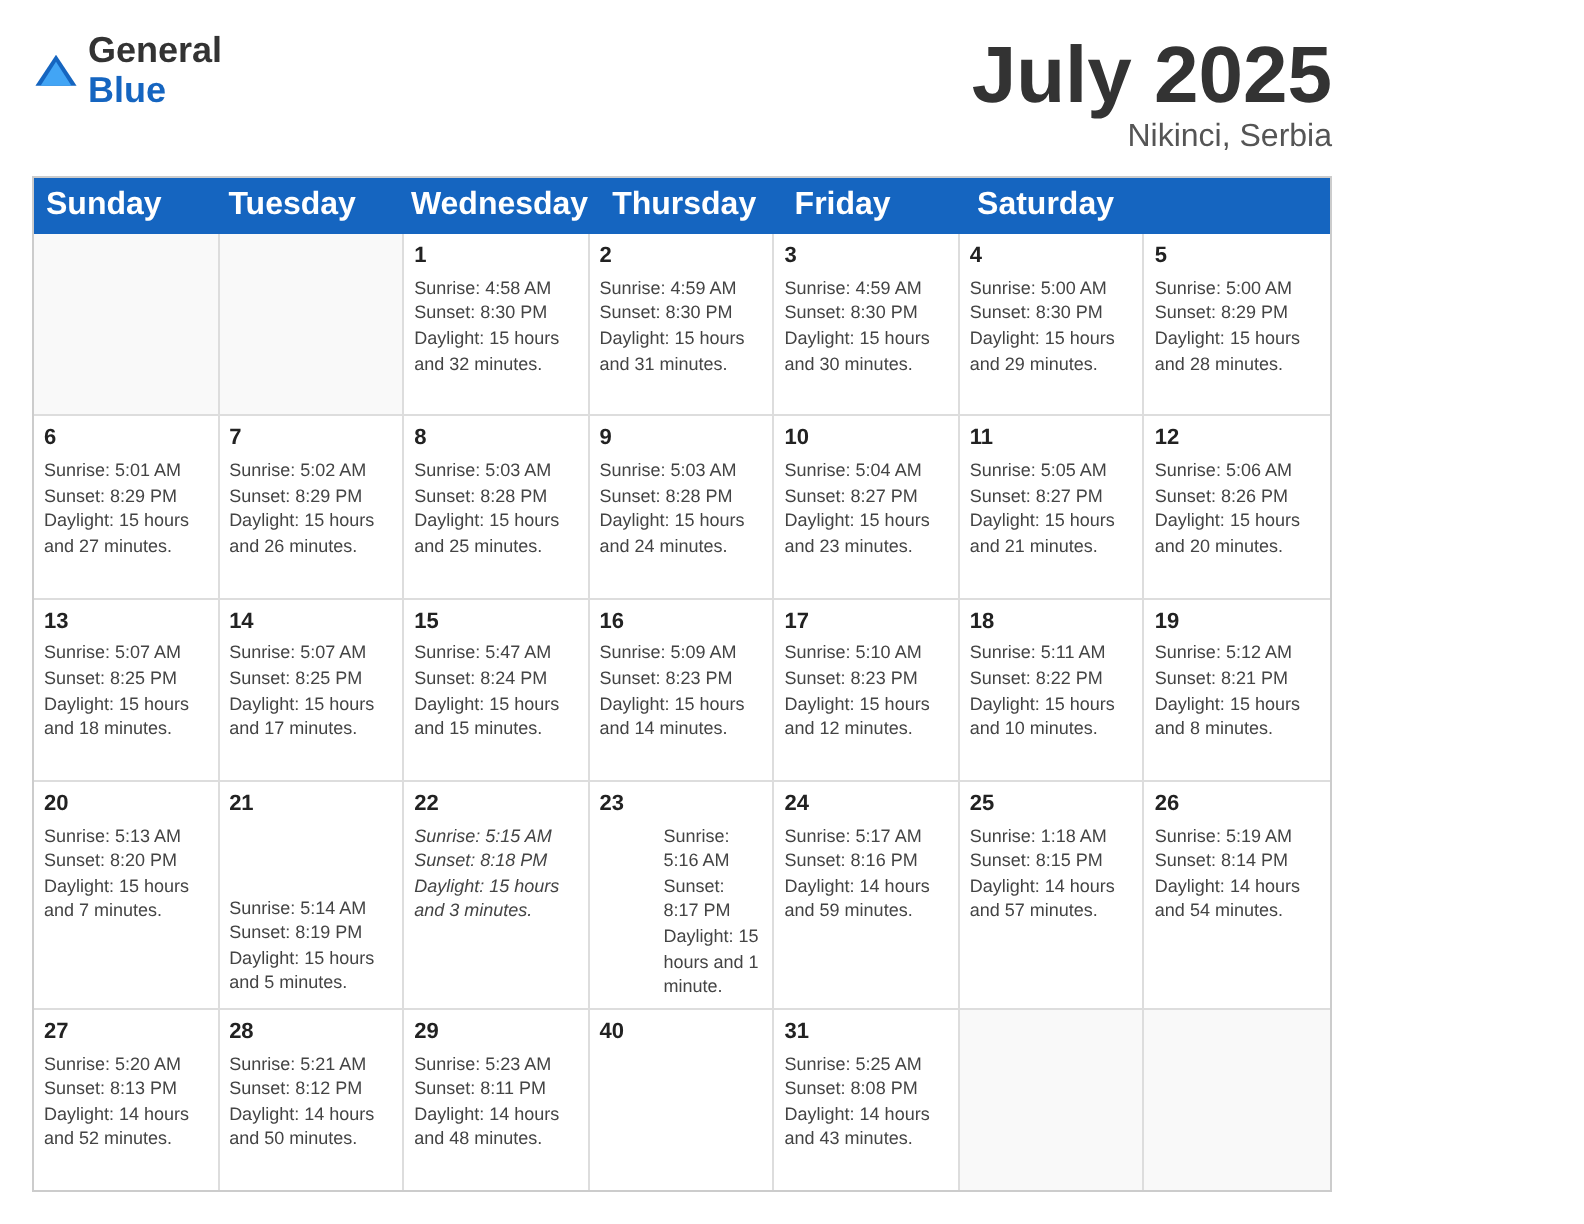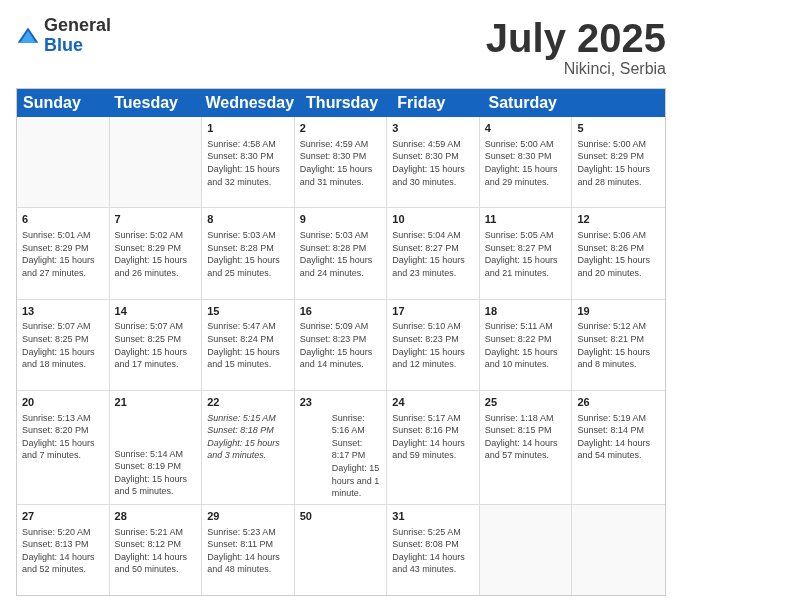--- a/index.html
+++ b/index.html
@@ -322,21 +322,21 @@
 Sunset: 8:12 PM
 Daylight: 14 hours and 50 minutes.</div>
           </div>
           <div class="cal-cell">
             <span class="day-num">29</span>
             <div class="cell-info" style="white-space: pre-line;">Sunrise: 5:23 AM
 Sunset: 8:11 PM
 Daylight: 14 hours and 48 minutes.</div>
           </div>
           <div class="cal-cell">
-            <span class="day-num">50</span>
+            <span class="day-num">40</span>
           </div>
           <div class="cal-cell">
             <span class="day-num">31</span>
             <div class="cell-info" style="white-space: pre-line;">Sunrise: 5:25 AM
 Sunset: 8:08 PM
 Daylight: 14 hours and 43 minutes.</div>
           </div>
           <div class="cal-cell empty"></div>
           <div class="cal-cell empty"></div>
         </div>

